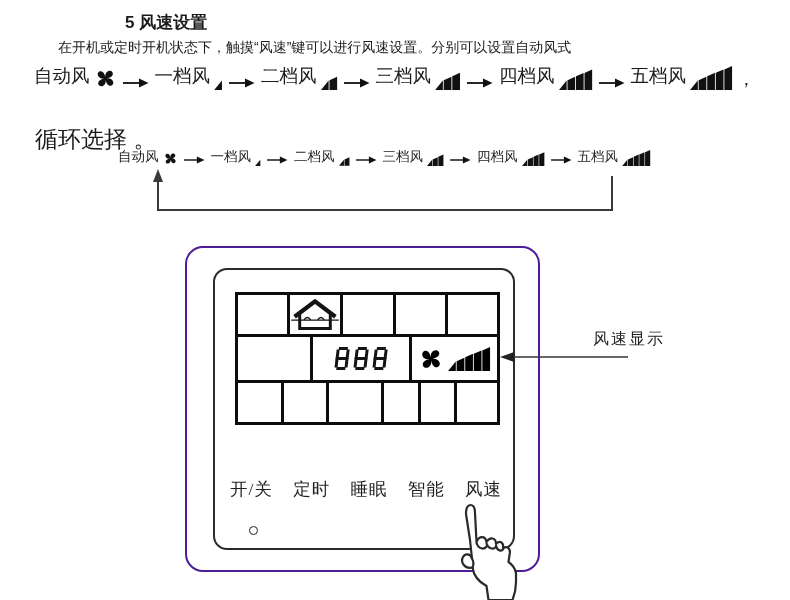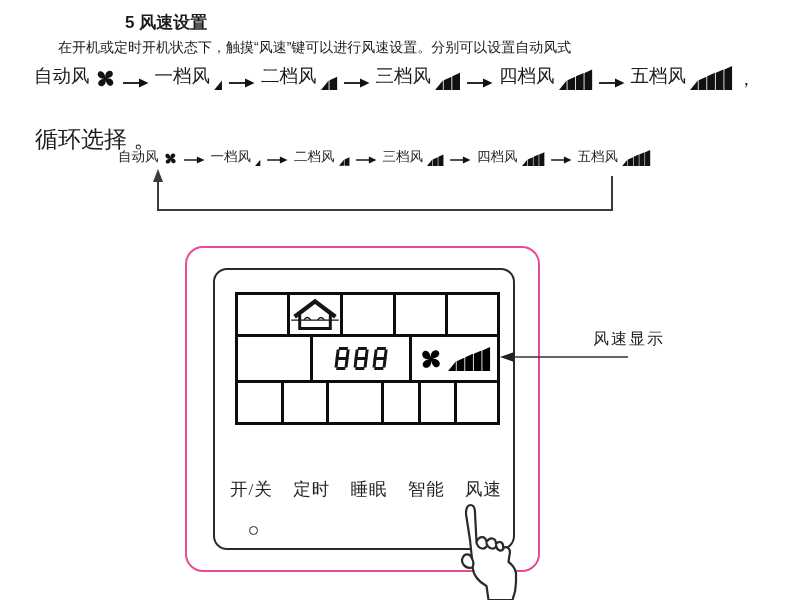--- a/index.html
+++ b/index.html
@@ -17,21 +17,21 @@
   .flow-big{left:34px;top:66px;gap:4px;font-size:18.5px;}
   .flow-big .icon{margin-bottom:1px;}
   .flow-small{left:118px;top:150px;gap:4px;font-size:13.5px;}
   .flow-small .arrow{margin-bottom:2px;}
   .comma{font-size:18.5px;}
   .loop{position:absolute;left:148px;top:168px;}
   .loop path{stroke:#3a3a3a;stroke-width:2;fill:none;}
   .loop polygon{fill:#3a3a3a;}
 
   .panel-outer{position:absolute;left:185px;top:246px;width:355px;height:326px;
-               border:2px solid #ec4899;border-radius:18px;background:#fff;box-sizing:border-box;}
+               border:2px solid #4c1d95;border-radius:18px;background:#fff;box-sizing:border-box;}
   .panel-inner{position:absolute;left:26px;top:20px;width:302px;height:282px;
                border:2px solid #2b2b2b;border-radius:14px;box-sizing:border-box;}
   .lcd{position:absolute;left:48px;top:44px;width:265px;height:133px;background:#0d0d0d;
        display:flex;flex-direction:column;gap:3px;padding:3px;box-sizing:border-box;}
   .lcd-row{display:flex;gap:3px;flex:40;}
   .lcd-row.r2{flex:44;}
   .cell{background:#fff;flex:1;display:flex;align-items:center;justify-content:center;}
   .cell svg{display:block;}
   .cell-fan{gap:4px;}
   .seg svg rect{fill:#141414;}

